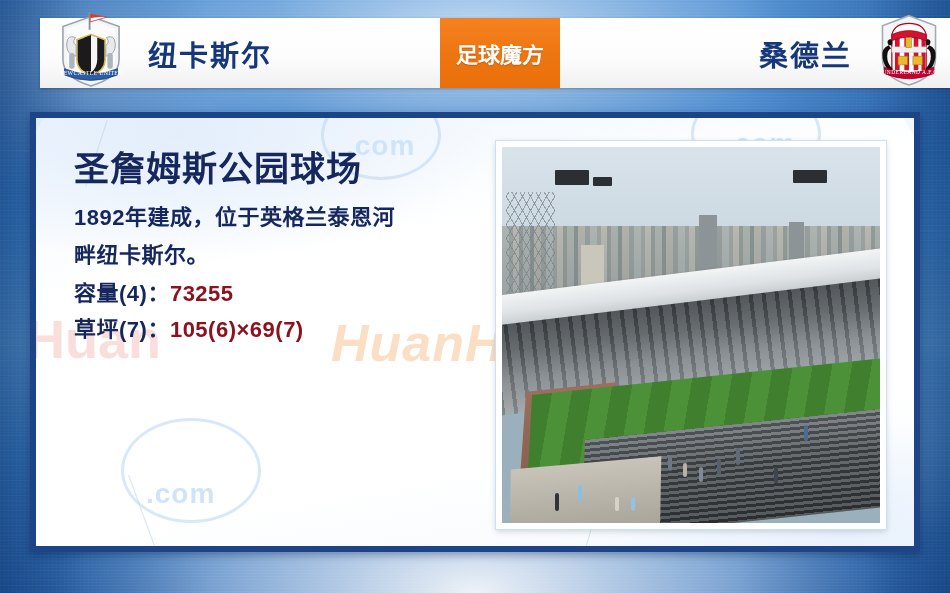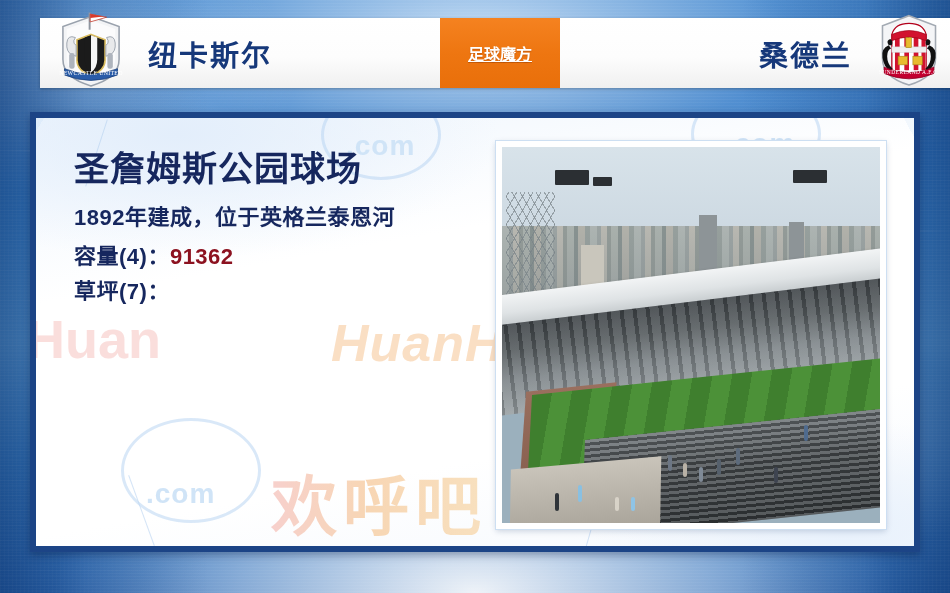--- a/index.html
+++ b/index.html
@@ -60,23 +60,22 @@
     white-space:nowrap;
   }
   .home-block { display:flex; align-items:center; flex:1; padding-left:12px; gap:18px; }
   .away-block { display:flex; align-items:center; flex:1; justify-content:flex-end; padding-right:22px; gap:18px; }
 
   .center-logo {
     width:120px; height:70px; background:linear-gradient(180deg,#f58220 0%,#ee7611 50%,#e96f0a 100%);
     display:flex; align-items:center; justify-content:center; flex:0 0 auto;
   }
   .center-logo-txt {
-    color:#ffffff; font-size:16px; font-weight:bold; letter-spacing:0px;
+    color:#ffffff; font-size:22px; font-weight:bold; letter-spacing:0px;
     text-shadow:0 1px 1px rgba(150,60,0,0.45);
-    text-decoration:underline;
   }
 
   .crest { width:78px; height:78px; flex:0 0 auto; position:relative; top:-3px; }
 
   
   #card {
     position:absolute; left:30px; top:112px; width:890px; height:440px;
     border:6px solid #1c4486; background:#ffffff; z-index:5;
     box-shadow:0 3px 8px rgba(0,20,60,0.35);
   }
@@ -294,33 +293,34 @@
     <div class="facet-line" style="left:560px;top:355px;width:1px;height:75px;transform:rotate(16deg);"></div>
 
     <div class="wm-cloud" style="left:285px;top:-28px;width:120px;height:90px;"></div>
     <div class="wm-cloud" style="left:655px;top:-30px;width:130px;height:92px;"></div>
     <div class="wm-cloud" style="left:85px;top:300px;width:140px;height:105px;"></div>
     <div class="wm wm-com" style="left:310px;top:12px;">.com</div>
     <div class="wm wm-com" style="left:690px;top:10px;">.com</div>
     <div class="wm wm-com" style="left:110px;top:360px;">.com</div>
     <div class="wm wm-hhb" style="left:295px;top:195px;">HuanHuBa</div>
     <div class="wm wm-hhb2" style="left:-10px;top:190px;">Huan</div>
-    <div class="wm wm-huanhu" style="left:235px;top:335px;">欢呼吧</div>
 
     <div id="info">
       <div class="stadium-title">圣詹姆斯公园球场</div>
       <div class="desc">1892年建成，位于英格兰泰恩河</div>
+      <div class="desc">畔纽卡斯尔。</div>
 
       <div class="row">
         <span>容量(4)：</span>
-        <span class="val-red">91362</span>
+        <span class="val-red">73255</span>
       </div>
 
       <div class="row">
         <span>草坪(7)：</span>
+        <span class="val-red">105(6)×69(7)</span>
       </div>
 
 
     </div>
 
     <div id="photo-frame">
       <div id="photo">
         <div class="sky"></div>
         <div class="city"></div>
         <div class="city-h1" style="left:52%;top:18%;width:5%;height:16%;"></div>

